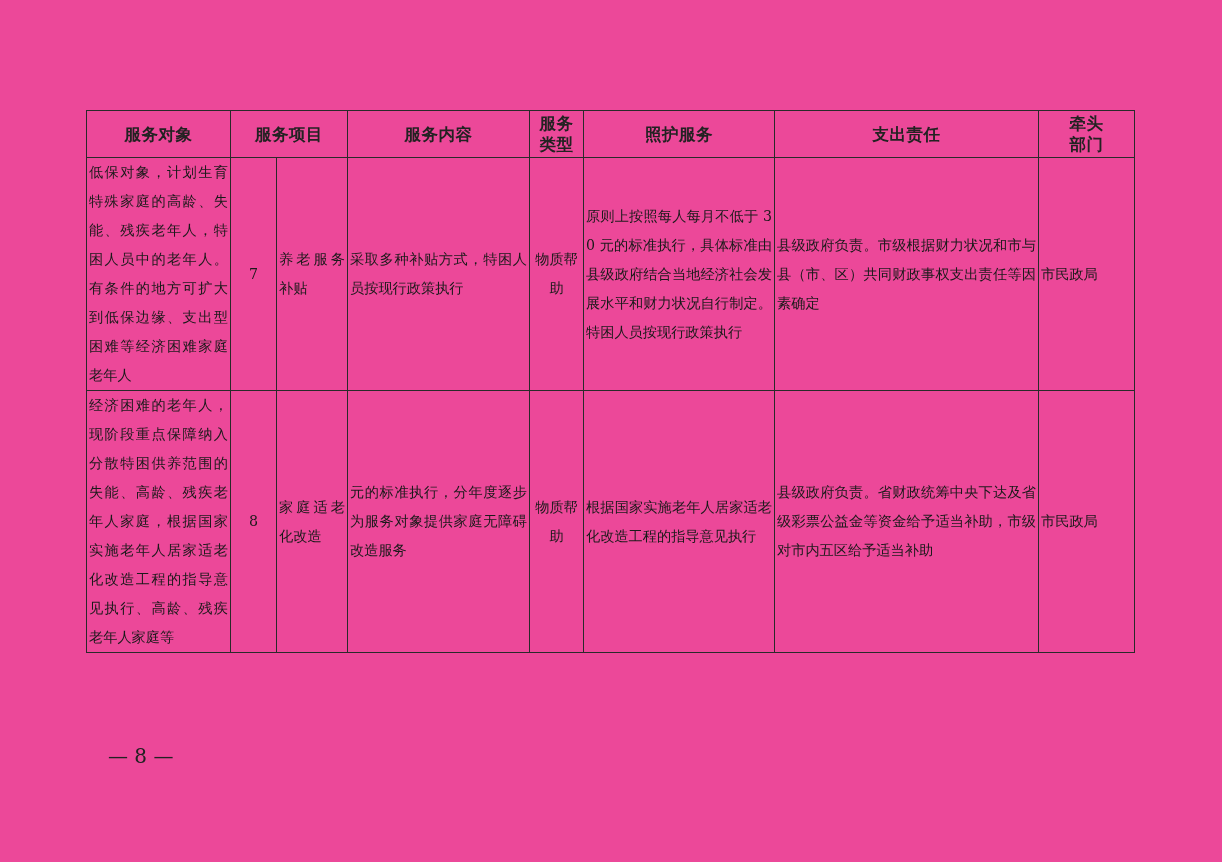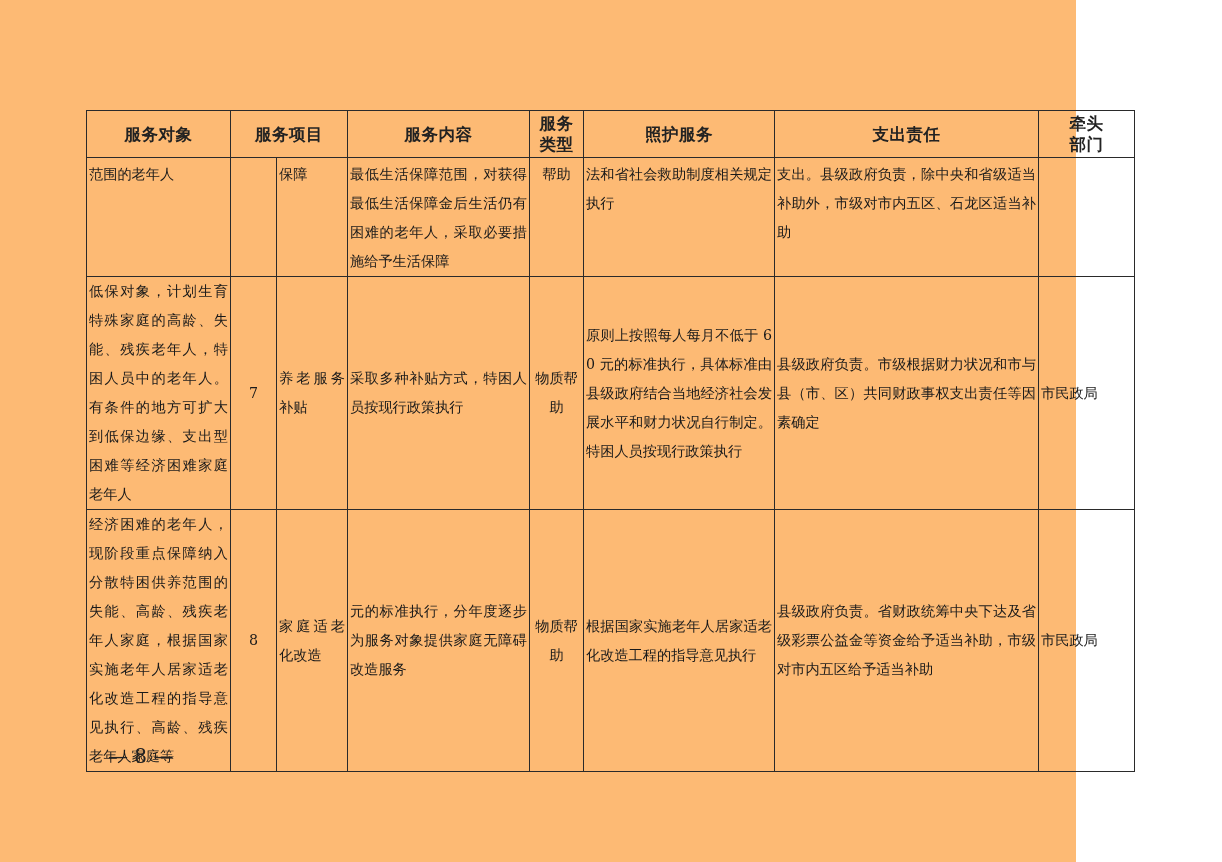--- a/index.html
+++ b/index.html
@@ -11,22 +11,22 @@
       width: 1222px;
       height: 862px;
       position: relative;
       overflow: hidden;
       font-family: "DejaVu Serif", "Liberation Serif", serif;
       color: #1a1a1a;
     }
     .page {
       position: absolute;
       left: 0; top: 0;
-      width: 1076px; height: 862px;
-      background: #fdba74;
+      width: 1222px; height: 862px;
+      background: #ec4899;
     }
     table.svc {
       position: absolute;
       left: 86px;
       top: 110px;
       border-collapse: collapse;
       table-layout: fixed;
       width: 1048px;
     }
     table.svc td, table.svc th {
@@ -90,38 +90,28 @@
         <th>照护服务</th>
         <th>支出责任</th>
         <th>
           <div>牵头</div>
           <div>部门</div>
         </th>
       </tr>
     </thead>
     <tbody>
 
-      <tr style="height:105px">
-        <td class="top jus">范围的老年人</td>
-        <td class="num"></td>
-        <td class="top">保障</td>
-        <td class="top jus">最低生活保障范围，对获得最低生活保障金后生活仍有困难的老年人，采取必要措施给予生活保障</td>
-        <td class="top center">帮助</td>
-        <td class="top jus">法和省社会救助制度相关规定执行</td>
-        <td class="top jus">支出。县级政府负责，除中央和省级适当补助外，市级对市内五区、石龙区适当补助</td>
-        <td></td>
-      </tr>
 
       <tr style="height:186px">
         <td class="jus">低保对象，计划生育特殊家庭的高龄、失能、残疾老年人，特困人员中的老年人。有条件的地方可扩大到低保边缘、支出型困难等经济困难家庭老年人</td>
         <td class="num">7</td>
         <td class="jus">养老服务补贴</td>
         <td class="jus">采取多种补贴方式，特困人员按现行政策执行</td>
         <td class="center">物质帮助</td>
-        <td class="jus">原则上按照每人每月不低于 60 元的标准执行，具体标准由县级政府结合当地经济社会发展水平和财力状况自行制定。特困人员按现行政策执行</td>
+        <td class="jus">原则上按照每人每月不低于 30 元的标准执行，具体标准由县级政府结合当地经济社会发展水平和财力状况自行制定。特困人员按现行政策执行</td>
         <td class="jus">县级政府负责。市级根据财力状况和市与县（市、区）共同财政事权支出责任等因素确定</td>
         <td>市民政局</td>
       </tr>
 
       <tr style="height:233px">
         <td class="jus">经济困难的老年人，现阶段重点保障纳入分散特困供养范围的失能、高龄、残疾老年人家庭，根据国家实施老年人居家适老化改造工程的指导意见执行、高龄、残疾老年人家庭等</td>
         <td class="num">8</td>
         <td class="jus">家庭适老化改造</td>
         <td class="jus">元的标准执行，分年度逐步为服务对象提供家庭无障碍改造服务</td>
         <td class="center">物质帮助</td>

